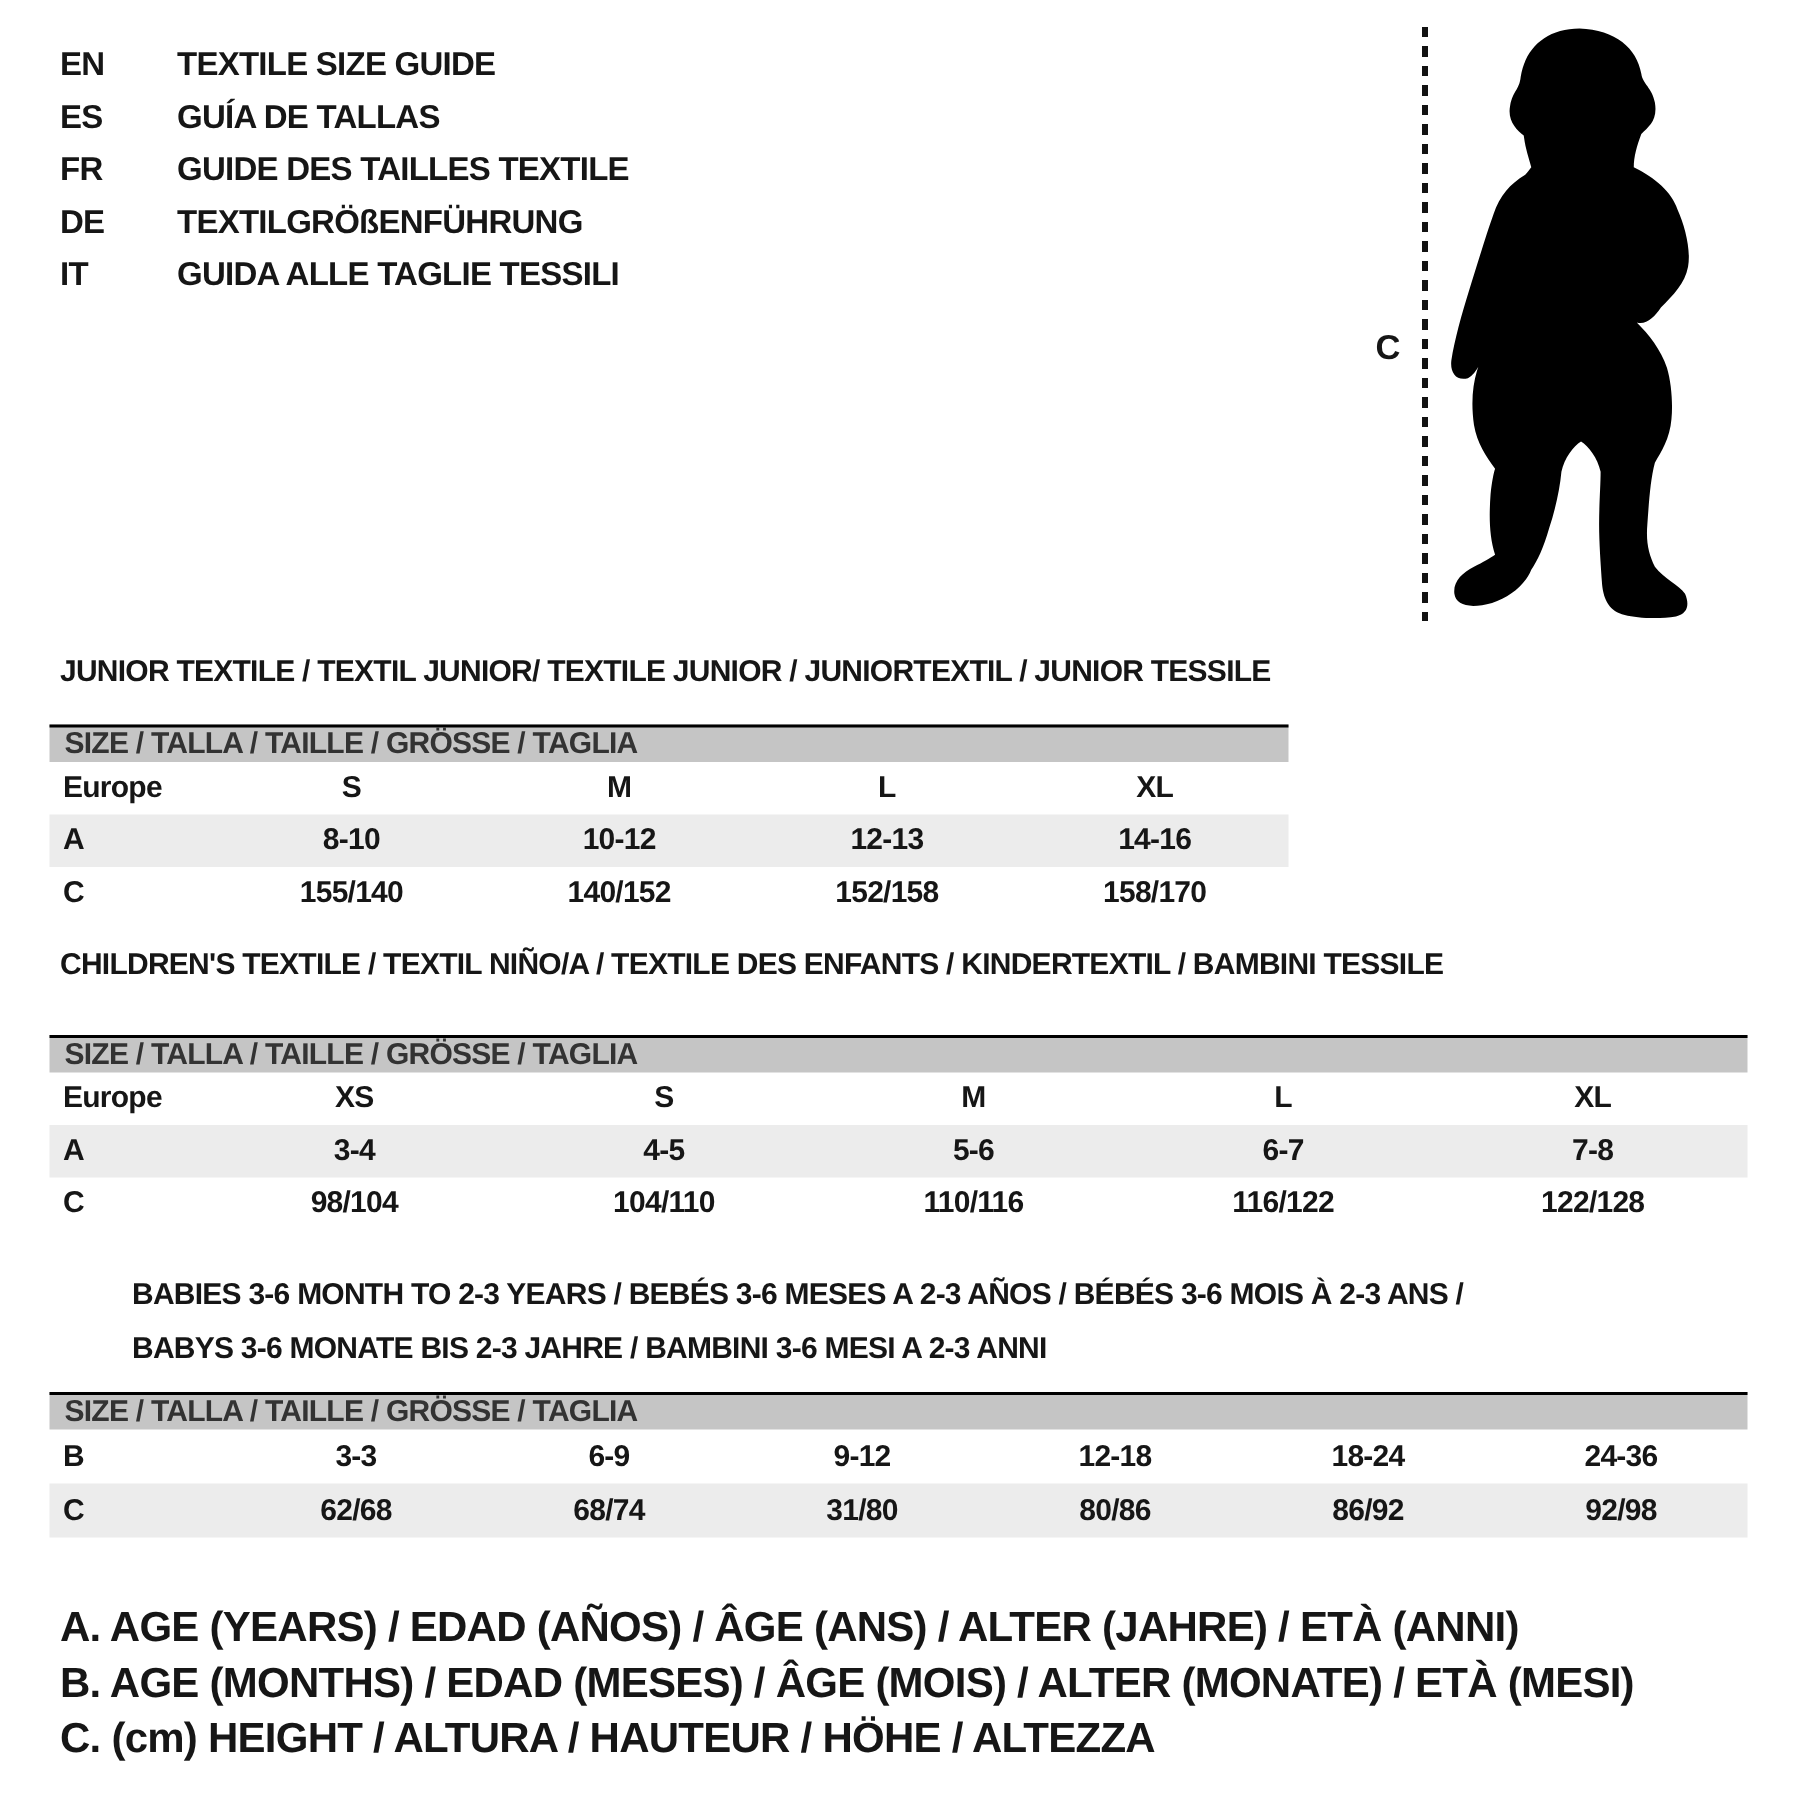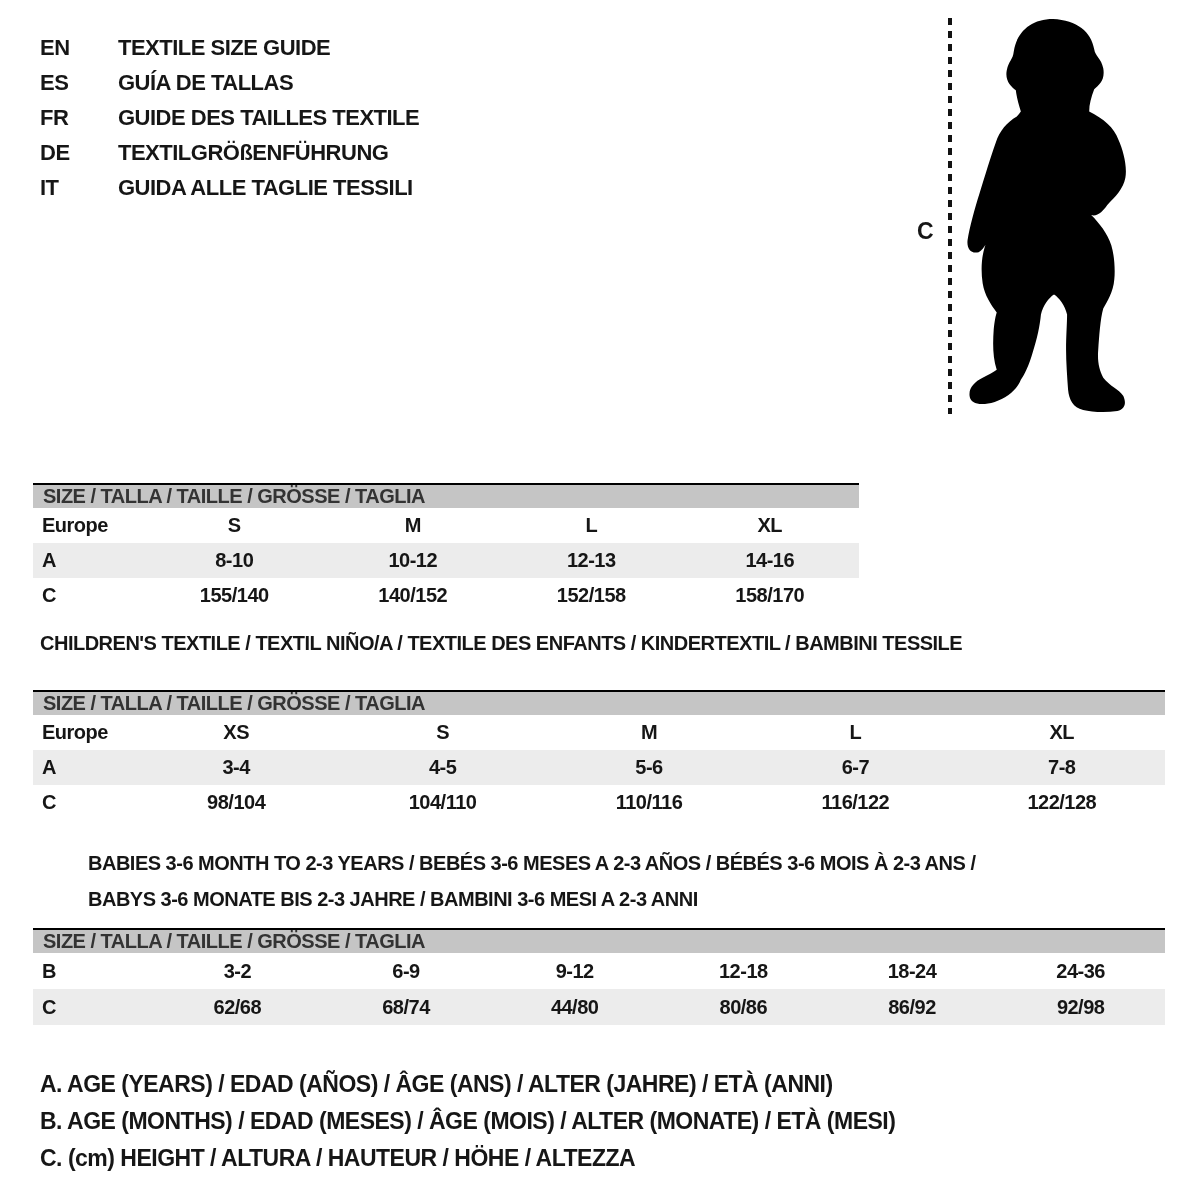--- a/index.html
+++ b/index.html
@@ -3,21 +3,21 @@
 <meta charset="utf-8">
 <style>
   html,body{margin:0;padding:0;background:#fff;}
   #stage{
     position:relative;width:1200px;height:1200px;background:#ffffff;overflow:hidden;
     font-family:"Liberation Sans","DejaVu Sans",sans-serif;color:#161616;
     -webkit-font-smoothing:antialiased;
   }
   
   .lang-list{position:absolute;left:40px;top:30px;}
-  .lang-row{display:flex;height:35px;align-items:center;}
+  .lang-row{display:flex;height:35px;}
   .lang-code{width:78px;font-size:22px;font-weight:700;letter-spacing:-0.5px;}
   .lang-label{font-size:22px;font-weight:700;letter-spacing:-0.5px;white-space:nowrap;}
   
   .measure-line{
     position:absolute;left:948px;top:18px;width:4px;height:396px;
     background:repeating-linear-gradient(to bottom,#121212 0 7px,transparent 7px 13px);
   }
   .measure-label{position:absolute;left:917px;top:218px;font-size:23px;font-weight:700;}
   .silhouette{position:absolute;left:966px;top:16px;width:172px;height:402px;}
   
@@ -37,21 +37,21 @@
   .t-junior{left:33px;top:483px;width:826px;}
   .t-junior .tbl-row{grid-template-columns:112px repeat(4,1fr);height:35px;}
   .t-children{left:33px;top:690px;width:1132px;}
   .t-children .tbl-row{grid-template-columns:100px repeat(5,1fr);height:35px;}
   .t-babies{left:33px;top:928px;width:1132px;}
   .t-babies .tbl-row{grid-template-columns:120px repeat(6,1fr);height:36px;}
   .row-label{font-size:20px;font-weight:700;letter-spacing:-0.5px;padding-left:9px;}
   .cell{font-size:20px;font-weight:700;letter-spacing:-0.5px;text-align:center;}
   
   .legend{position:absolute;left:40px;top:1066px;}
-  .legend-line{font-size:23px;font-weight:700;letter-spacing:-0.5px;line-height:37px;white-space:nowrap;}
+  .legend-line{font-size:28px;font-weight:700;letter-spacing:-0.5px;line-height:37px;white-space:nowrap;}
 </style>
 </head>
 <body>
 
 <div id="stage">
 
   <div class="lang-list">
     <div class="lang-row">
       <span class="lang-code">EN</span>
       <span class="lang-label">TEXTILE SIZE GUIDE</span>
@@ -115,20 +115,21 @@
       C3,210 8,192 13,176
       C18,160 24,140 29,126
       C33,114 40,106 50,100
       C52,98 53,96 54,95
       C52,88 50,82 49,74
       C44,70 38,64 40,54
       C42,44 46,44 47,35
       C50,16 64,3 86,3 Z"></path>
   </svg>
 
+  <div class="sec-title" style="left:40px;top:430px;">JUNIOR TEXTILE / TEXTIL JUNIOR/ TEXTILE JUNIOR / JUNIORTEXTIL / JUNIOR TESSILE</div>
   <div class="tbl t-junior">
     <div class="tbl-bar">SIZE / TALLA / TAILLE / GRÖSSE / TAGLIA</div>
     <div class="tbl-row">
       <div class="row-label">Europe</div>
       <div class="cell">S</div>
       <div class="cell">M</div>
       <div class="cell">L</div>
       <div class="cell">XL</div>
     </div>
     <div class="tbl-row shaded">
@@ -174,32 +175,32 @@
       <div class="cell">116/122</div>
       <div class="cell">122/128</div>
     </div>
   </div>
 
   <div class="sec-title wrap" style="left:40px;top:845px;margin-left:48px;">BABIES 3-6 MONTH TO 2-3 YEARS / BEBÉS 3-6 MESES A 2-3 AÑOS / BÉBÉS 3-6 MOIS À 2-3 ANS / BABYS 3-6 MONATE BIS 2-3 JAHRE / BAMBINI 3-6 MESI A 2-3 ANNI</div>
   <div class="tbl t-babies">
     <div class="tbl-bar">SIZE / TALLA / TAILLE / GRÖSSE / TAGLIA</div>
     <div class="tbl-row">
       <div class="row-label">B</div>
-      <div class="cell">3-2</div>
+      <div class="cell">3-3</div>
       <div class="cell">6-9</div>
       <div class="cell">9-12</div>
       <div class="cell">12-18</div>
       <div class="cell">18-24</div>
       <div class="cell">24-36</div>
     </div>
     <div class="tbl-row shaded">
       <div class="row-label">C</div>
       <div class="cell">62/68</div>
       <div class="cell">68/74</div>
-      <div class="cell">44/80</div>
+      <div class="cell">31/80</div>
       <div class="cell">80/86</div>
       <div class="cell">86/92</div>
       <div class="cell">92/98</div>
     </div>
   </div>
 
   <div class="legend">
     <div class="legend-line">A. AGE (YEARS) / EDAD (AÑOS) / ÂGE (ANS) / ALTER (JAHRE) / ETÀ (ANNI)</div>
     <div class="legend-line">B. AGE (MONTHS) / EDAD (MESES) / ÂGE (MOIS) / ALTER (MONATE) / ETÀ (MESI)</div>
     <div class="legend-line">C. (cm) HEIGHT / ALTURA / HAUTEUR / HÖHE / ALTEZZA</div>

